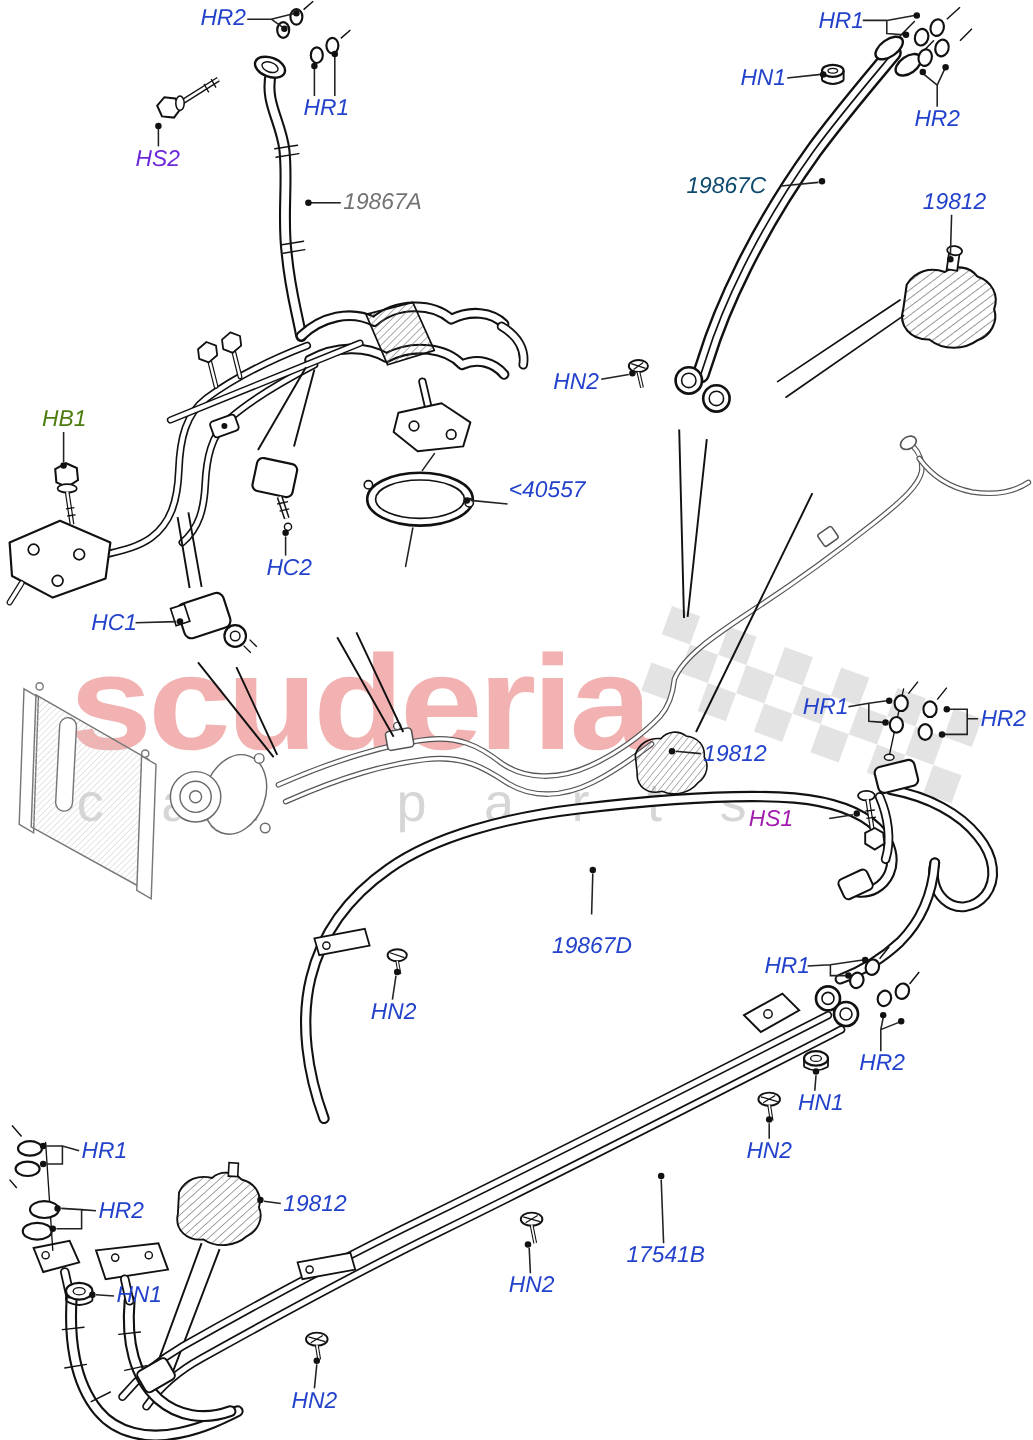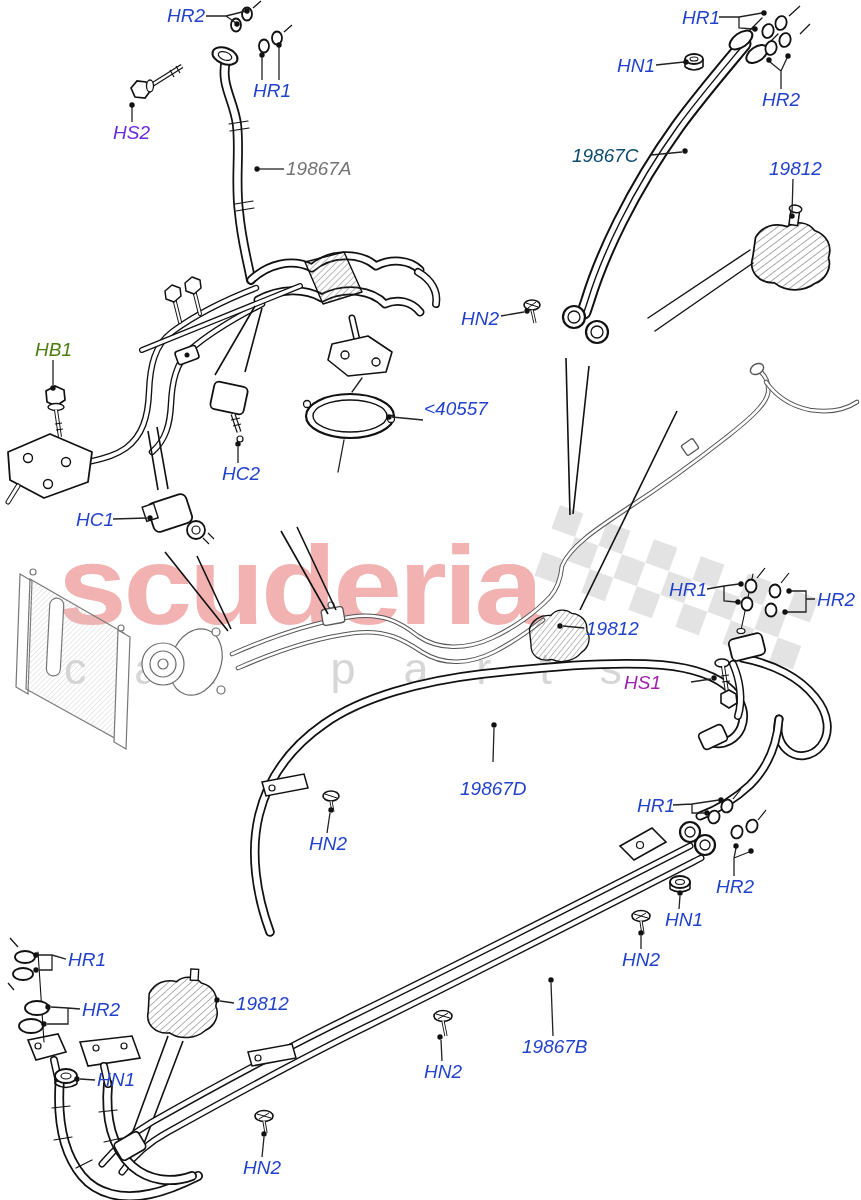--- a/index.html
+++ b/index.html
@@ -445,16 +445,16 @@
       <div class="plabel" style="left: 637px; top: 796px; color: rgb(35, 66, 203);">HR1</div>
       <div class="plabel" style="left: 716px; top: 877px; color: rgb(35, 66, 203);">HR2</div>
       <div class="plabel" style="left: 665px; top: 910px; color: rgb(35, 66, 203);">HN1</div>
       <div class="plabel" style="left: 622px; top: 950px; color: rgb(35, 66, 203);">HN2</div>
       <div class="plabel" style="left: 68px; top: 950px; color: rgb(35, 66, 203);">HR1</div>
       <div class="plabel" style="left: 82px; top: 1000px; color: rgb(35, 66, 203);">HR2</div>
       <div class="plabel" style="left: 236px; top: 994px; color: rgb(35, 66, 203);">19812</div>
       <div class="plabel" style="left: 97px; top: 1070px; color: rgb(35, 66, 203);">HN1</div>
       <div class="plabel" style="left: 243px; top: 1158px; color: rgb(35, 66, 203);">HN2</div>
       <div class="plabel" style="left: 424px; top: 1062px; color: rgb(35, 66, 203);">HN2</div>
-      <div class="plabel" style="left: 522px; top: 1037px; color: rgb(35, 66, 203);">19867B</div>
+      <div class="plabel" style="left: 522px; top: 1037px; color: rgb(35, 66, 203);">17541B</div>
     </div>
 
 </div>
 
 </body></html>

